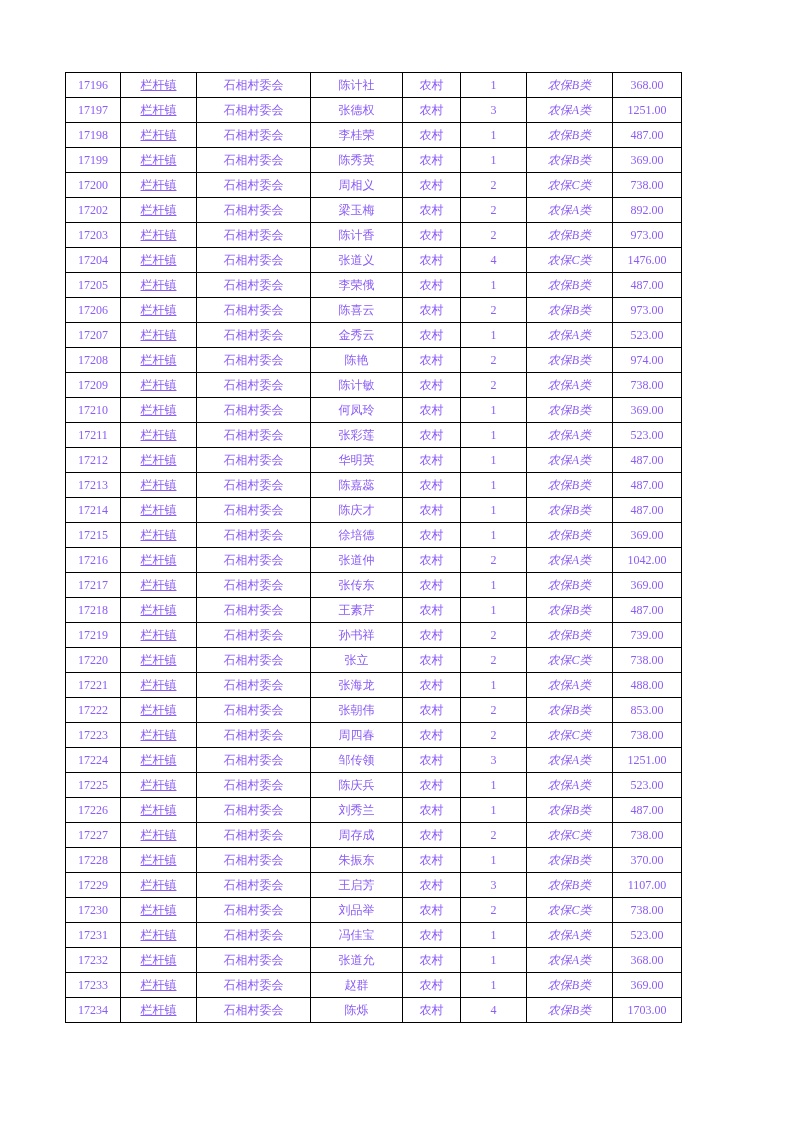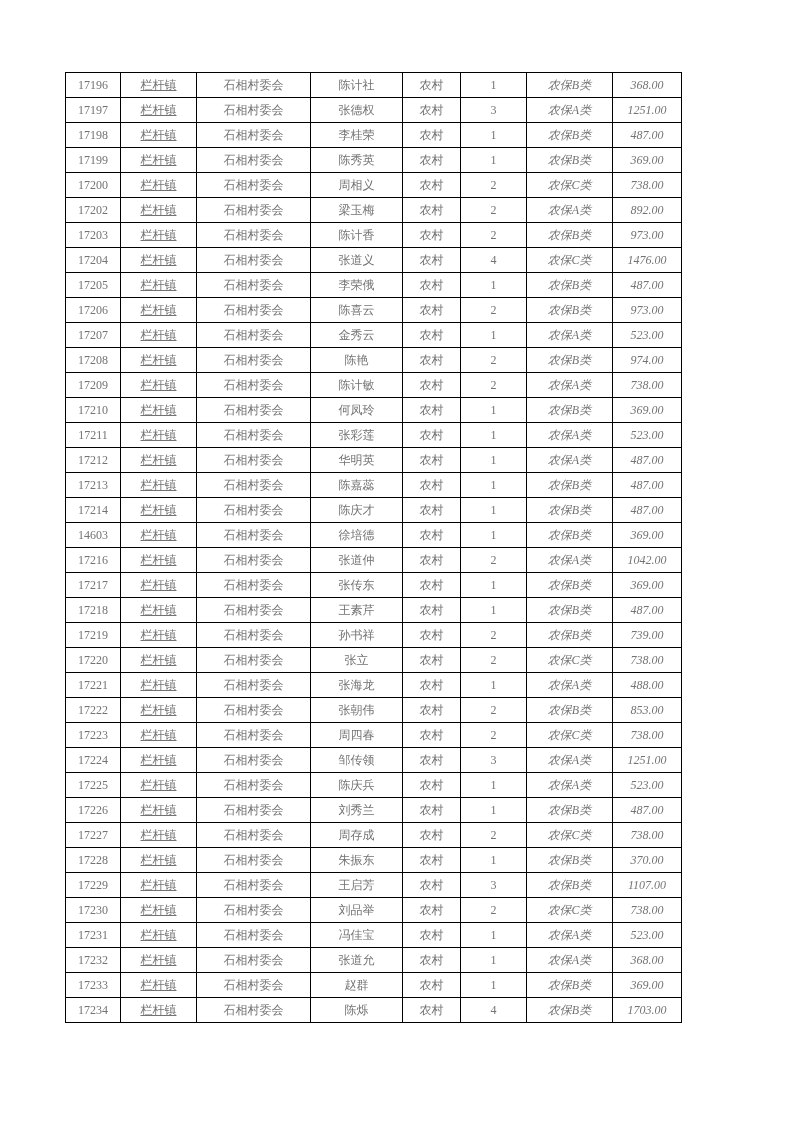--- a/index.html
+++ b/index.html
@@ -3,21 +3,21 @@
 <meta charset="utf-8">
 <style>
   * { margin: 0; padding: 0; box-sizing: border-box; }
   html, body { background: #ffffff; }
   .page {
     position: relative;
     width: 774px;
     height: 1122px;
     background: #ffffff;
     font-family: "Liberation Serif", "DejaVu Serif", serif;
-    color: #737373;
+    color: #8b5cf6;
     overflow: hidden;
     border-radius: 19px;
   }
   table.records {
     position: absolute;
     left: 65px;
     top: 72px;
     width: 616px;
     border-collapse: collapse;
     table-layout: fixed;
@@ -32,21 +32,21 @@
     overflow: hidden;
     padding: 0;
   }
   td.col-id { width: 55px; }
   td.col-town { width: 76px; text-decoration: underline; }
   td.col-village { width: 114px; }
   td.col-name { width: 92px; text-align: left; padding-left: 9px; }
   td.col-residence-type { width: 58px; }
   td.col-person-count { width: 66px; }
   td.col-insurance-category { width: 86px; font-style: italic; }
-  td.col-amount { width: 69px; text-align: right; padding-right: 14px; font-style: italic; }
+  td.col-amount { width: 69px; text-align: right; padding-right: 14px; }
 </style>
 </head>
 <body>
 
 <div class="page">
   <table class="records">
     <tbody>
         <tr>
           <td class="col-id">17196</td>
           <td class="col-town">栏杆镇</td>
@@ -221,21 +221,21 @@
           <td class="col-id">17214</td>
           <td class="col-town">栏杆镇</td>
           <td class="col-village">石相村委会</td>
           <td class="col-name">陈庆才</td>
           <td class="col-residence-type">农村</td>
           <td class="col-person-count">1</td>
           <td class="col-insurance-category">农保B类</td>
           <td class="col-amount">487.00</td>
         </tr>
         <tr>
-          <td class="col-id">14603</td>
+          <td class="col-id">17215</td>
           <td class="col-town">栏杆镇</td>
           <td class="col-village">石相村委会</td>
           <td class="col-name">徐培德</td>
           <td class="col-residence-type">农村</td>
           <td class="col-person-count">1</td>
           <td class="col-insurance-category">农保B类</td>
           <td class="col-amount">369.00</td>
         </tr>
         <tr>
           <td class="col-id">17216</td>

